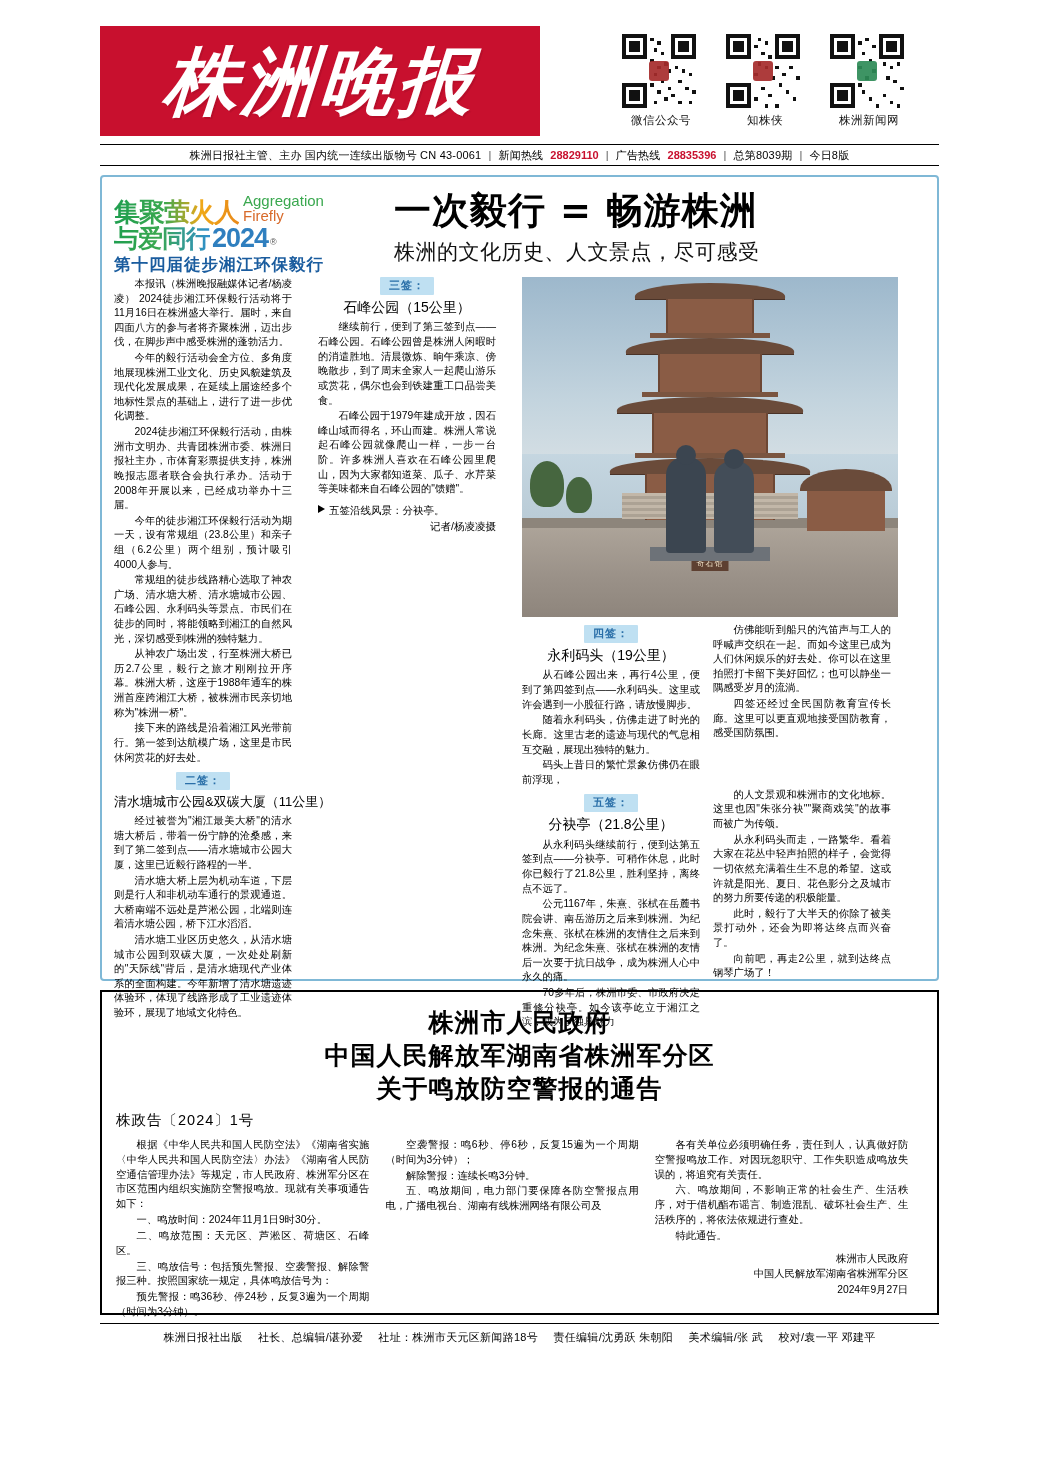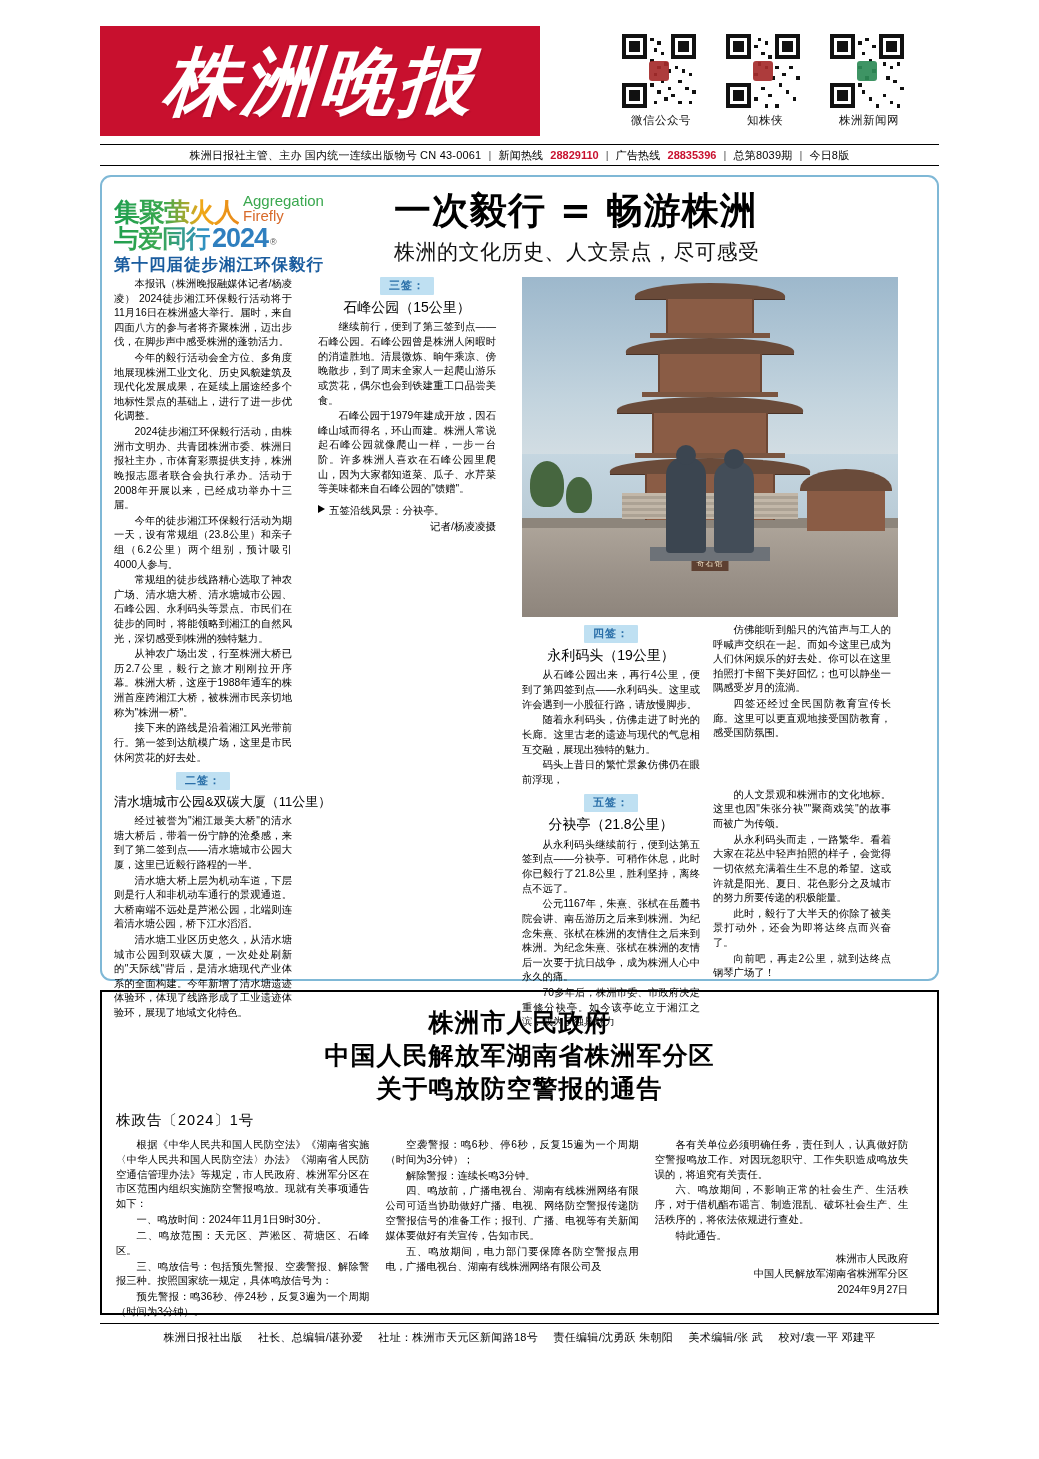--- a/index.html
+++ b/index.html
@@ -58,21 +58,21 @@
   .infobar {
     border-top: 1.5px solid #000; border-bottom: 1.5px solid #000;
     height: 22px; display: flex; align-items: center; justify-content: center;
     font-size: 11px; gap: 7px; letter-spacing: .2px; margin-top: 4px;
   }
   .infobar .sep { color: #555; }
   .infobar .hot { color: #c8102e; font-weight: bold; letter-spacing: 0; }
 
   
   .feature {
-    margin-top: 9px; border: 2px solid #7fb8d6; border-radius: 11px;
+    margin-top: 9px; border: 2px solid #7fb8d6; border-radius: 4px;
     padding: 10px 12px 8px 12px; height: 806px; position: relative;
     background: #fff;
   }
   .feature-head { display: flex; align-items: flex-start; height: 86px; }
 
   .campaign-logo { width: 250px; padding-top: 6px; }
   .cl-row1 { display: flex; align-items: flex-end; gap: 4px; }
   .cl-cn1 {
     font-size: 26px; font-weight: bold; letter-spacing: -1px; line-height: 1;
     background: linear-gradient(90deg,#1f9e4f 0%,#3aa84f 40%,#f0a818 70%,#e8891a 100%);
@@ -495,21 +495,20 @@
       <div class="ncol">
         <p>根据《中华人民共和国人民防空法》《湖南省实施〈中华人民共和国人民防空法〉办法》《湖南省人民防空通信管理办法》等规定，市人民政府、株洲军分区在市区范围内组织实施防空警报鸣放。现就有关事项通告如下：</p>
         <p>一、鸣放时间：2024年11月1日9时30分。</p>
         <p>二、鸣放范围：天元区、芦淞区、荷塘区、石峰区。</p>
         <p>三、鸣放信号：包括预先警报、空袭警报、解除警报三种。按照国家统一规定，具体鸣放信号为：</p>
         <p>预先警报：鸣36秒、停24秒，反复3遍为一个周期（时间为3分钟）。</p>
       </div>
       <div class="ncol">
         <p>空袭警报：鸣6秒、停6秒，反复15遍为一个周期（时间为3分钟）；</p>
         <p>解除警报：连续长鸣3分钟。</p>
-        <p>四、鸣放前，广播电视台、湖南有线株洲网络有限公司可适当协助做好广播、电视、网络防空警报传递防空警报信号的准备工作；报刊、广播、电视等有关新闻媒体要做好有关宣传，告知市民。</p>
         <p>五、鸣放期间，电力部门要保障各防空警报点用电，广播电视台、湖南有线株洲网络有限公司及</p>
       </div>
       <div class="ncol">
         <p>各有关单位必须明确任务，责任到人，认真做好防空警报鸣放工作。对因玩忽职守、工作失职造成鸣放失误的，将追究有关责任。</p>
         <p>六、鸣放期间，不影响正常的社会生产、生活秩序，对于借机酯布谣言、制造混乱、破坏社会生产、生活秩序的，将依法依规进行查处。</p>
         <p>特此通告。</p>
         <div class="sign">
           <div>株洲市人民政府</div>
           <div>中国人民解放军湖南省株洲军分区</div>
           <div>2024年9月27日</div>

